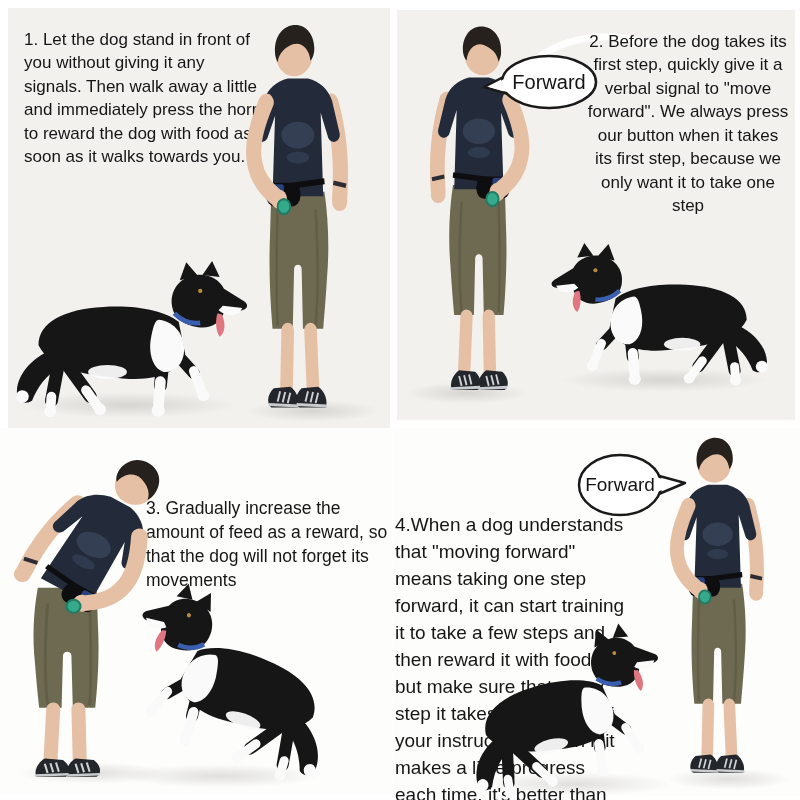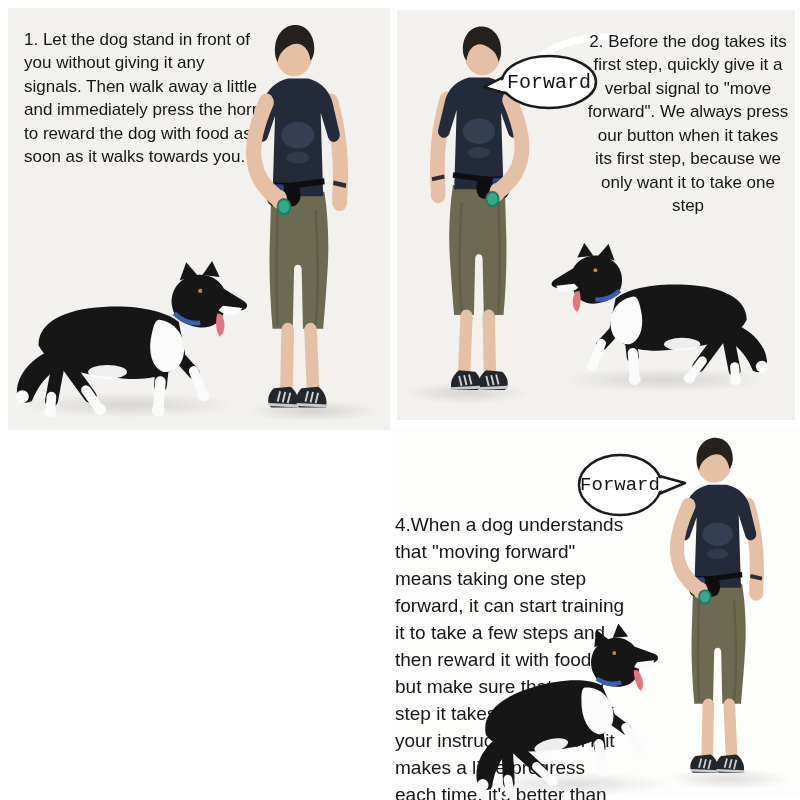--- a/index.html
+++ b/index.html
@@ -13,21 +13,21 @@
   .caption{position:absolute;color:#161616;}
   .c1{left:16px;top:20px;width:238px;font-size:17px;line-height:1.38;text-align:left;}
   .c2{right:6px;top:20px;width:202px;font-size:17px;line-height:1.38;text-align:center;}
   .c3{left:146px;top:68px;width:244px;font-size:17.5px;line-height:1.38;text-align:left;}
   .c4{left:2px;top:84px;width:230px;font-size:19px;line-height:1.42;text-align:left;}
   .fig{position:absolute;overflow:visible;}
   .bubble{position:absolute;}
   .bubble svg{position:absolute;left:0;top:0;overflow:visible;}
   .bubble-label{
     position:absolute;display:flex;align-items:center;justify-content:center;
-    color:#141414;font-size:20px;font-family:Liberation Mono, monospace;
+    color:#141414;font-size:20px;
   }
   .shadow{
     position:absolute;border-radius:50%;
     background:radial-gradient(ellipse at center, rgba(90,85,75,0.18) 0%, rgba(90,85,75,0.0) 70%);
   }
 </style>
 </head>
 <body>
 
 <svg width="0" height="0" style="position:absolute" aria-hidden="true">
@@ -133,20 +133,31 @@
     <div class="bubble" style="left:86px;top:42px;width:118px;height:64px;">
       <svg viewBox="0 0 118 64" width="118" height="64">
         <path d="M30,20 L1,35 L32,44 Z" fill="#ffffff" stroke="#1a1a1a" stroke-width="2.5" stroke-linejoin="round"></path>
         <ellipse cx="66" cy="30" rx="47" ry="26" fill="#ffffff" stroke="#1a1a1a" stroke-width="2.5"></ellipse>
         <path d="M31,22 L6,35 L32,42 Z" fill="#ffffff"></path>
       </svg>
       <span class="bubble-label" style="left:19px;top:4px;width:94px;height:52px;">Forward</span>
     </div>
   </div>
 
+  <div class="panel panel-white" style="left:0px;top:428px;width:392px;height:366px;">
+    <div class="caption c3">3. Gradually increase the amount of feed as a reward, so that the dog will not forget its movements</div>
+    <div class="shadow" style="left:18px;top:334px;width:150px;height:22px;"></div>
+    <div class="shadow" style="left:120px;top:336px;width:200px;height:24px;"></div>
+    <svg class="fig" viewBox="0 0 120 270" preserveAspectRatio="none" style="left:-28px;top:6px;width:168px;height:352px;transform:scaleX(-1);">
+        <use href="#man-bent"></use>
+      </svg>
+    <svg class="fig" viewBox="0 0 230 150" preserveAspectRatio="none" style="left:92px;top:172px;width:232px;height:158px;transform:scaleX(-1) rotate(-20deg);transform-origin:55% 60%;">
+        <use href="#dog"></use>
+      </svg>
+  </div>
 
   <div class="panel panel-white" style="left:393px;top:428px;width:407px;height:368px;">
     <div class="caption c4">4.When a dog understands that "moving forward" means taking one step forward, it can start training it to take a few steps and then reward it with food, but make sure that every step it takes is because of your instructions, even if it makes a little progress each time, it's better than forcing it to complete it in one step.</div>
     <div class="shadow" style="left:274px;top:340px;width:124px;height:22px;"></div>
     <div class="shadow" style="left:84px;top:344px;width:196px;height:24px;"></div>
     <svg class="fig" viewBox="0 0 120 270" preserveAspectRatio="none" style="left:264px;top:2px;width:140px;height:352px;">
         <use href="#man-standing"></use>
       </svg>
     <svg class="fig" viewBox="0 0 230 150" preserveAspectRatio="none" style="left:62px;top:204px;width:220px;height:150px;transform:rotate(-13deg);transform-origin:60% 60%;">
         <use href="#dog"></use>

